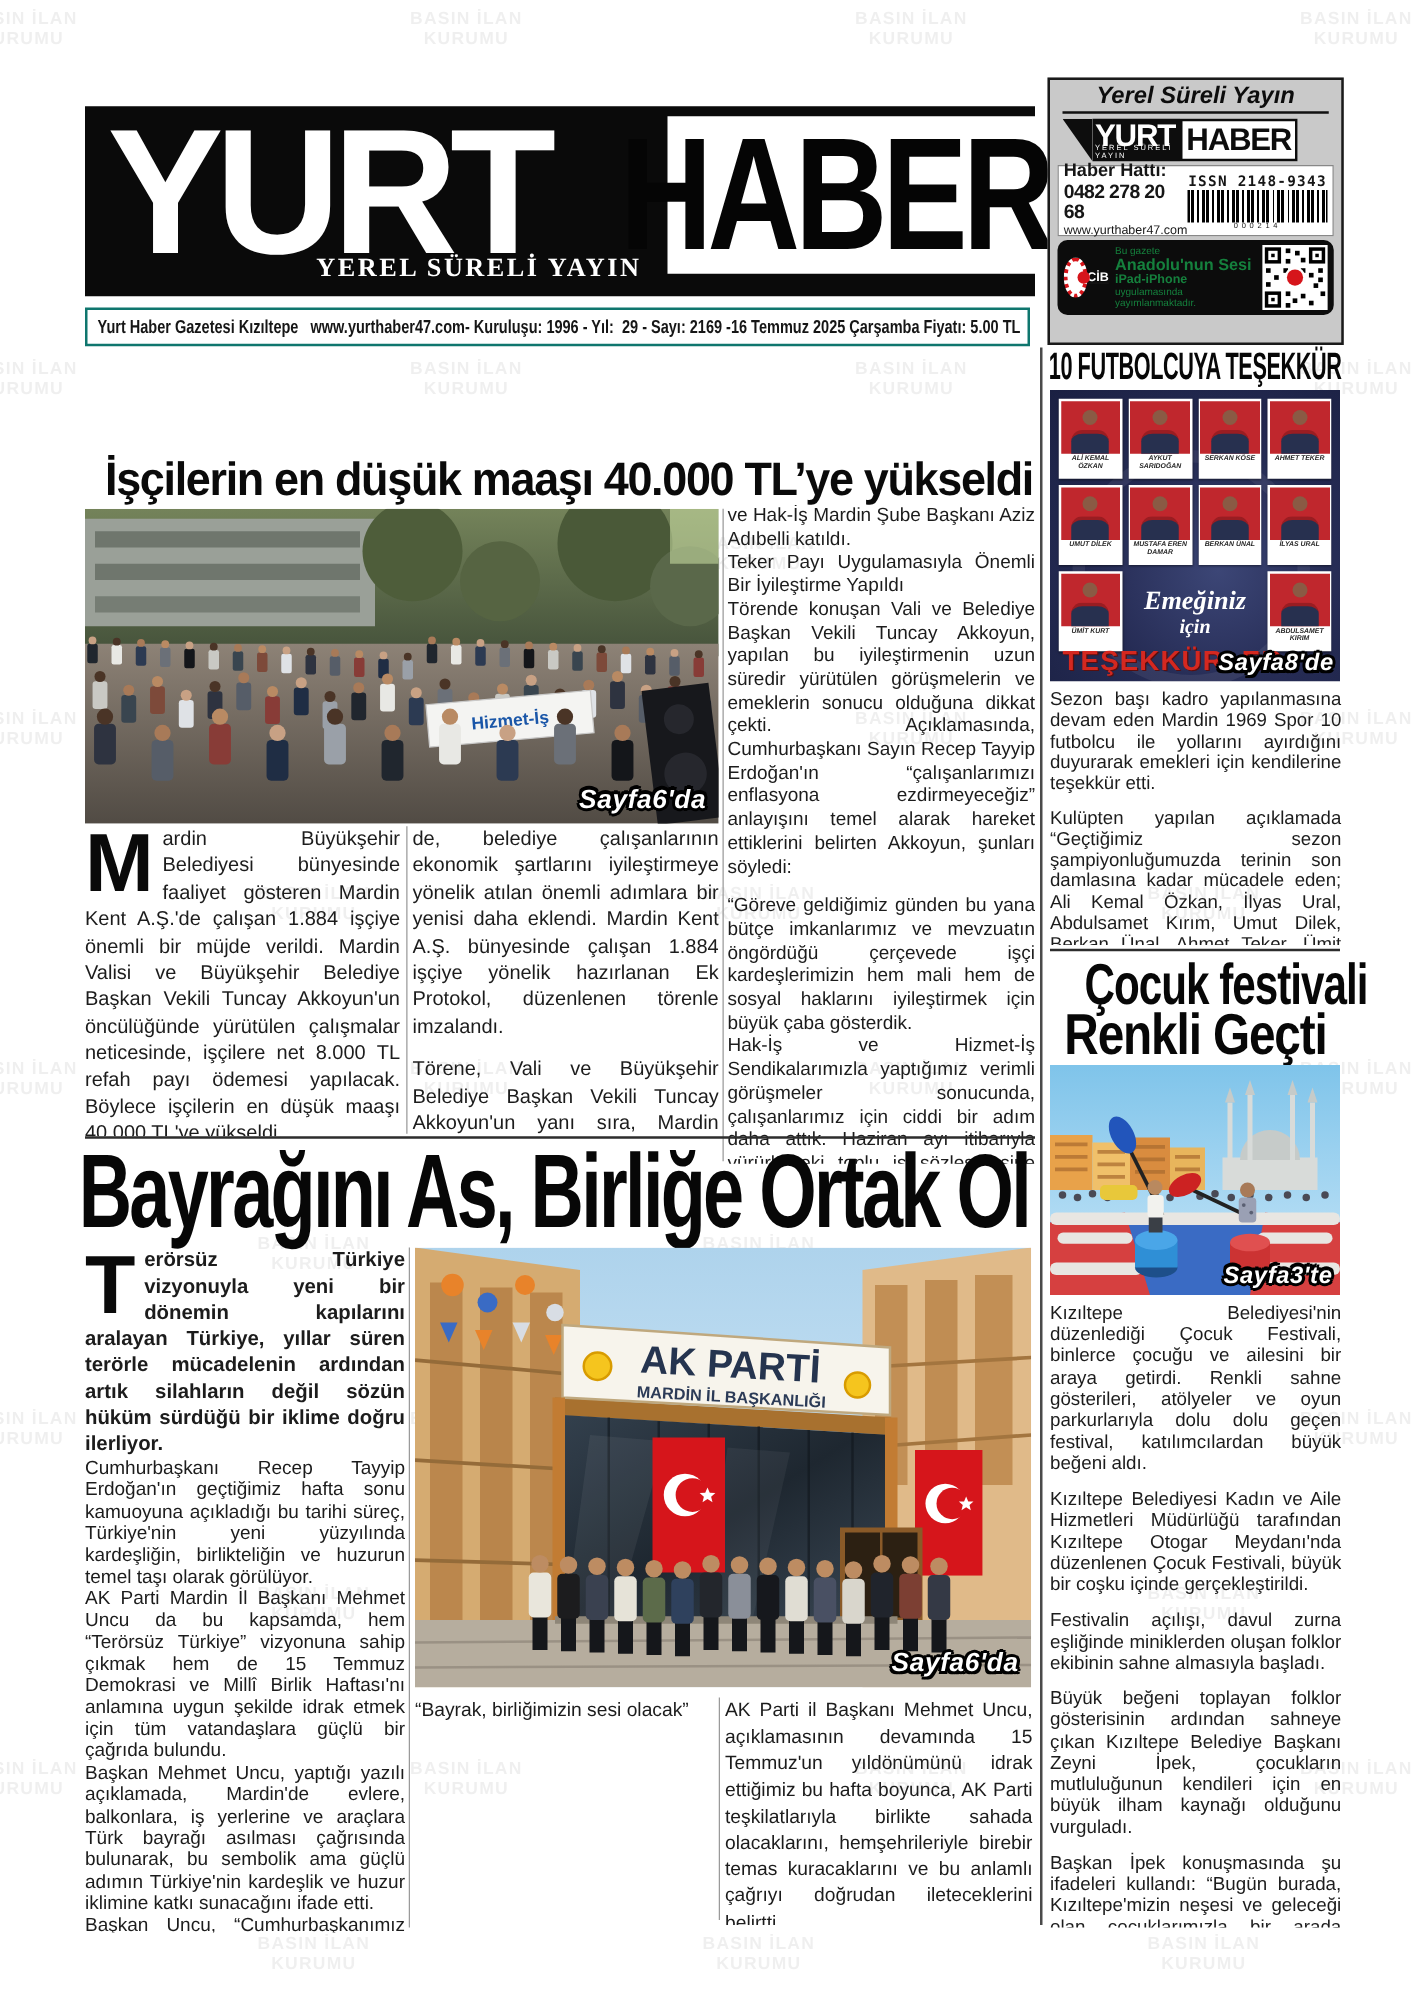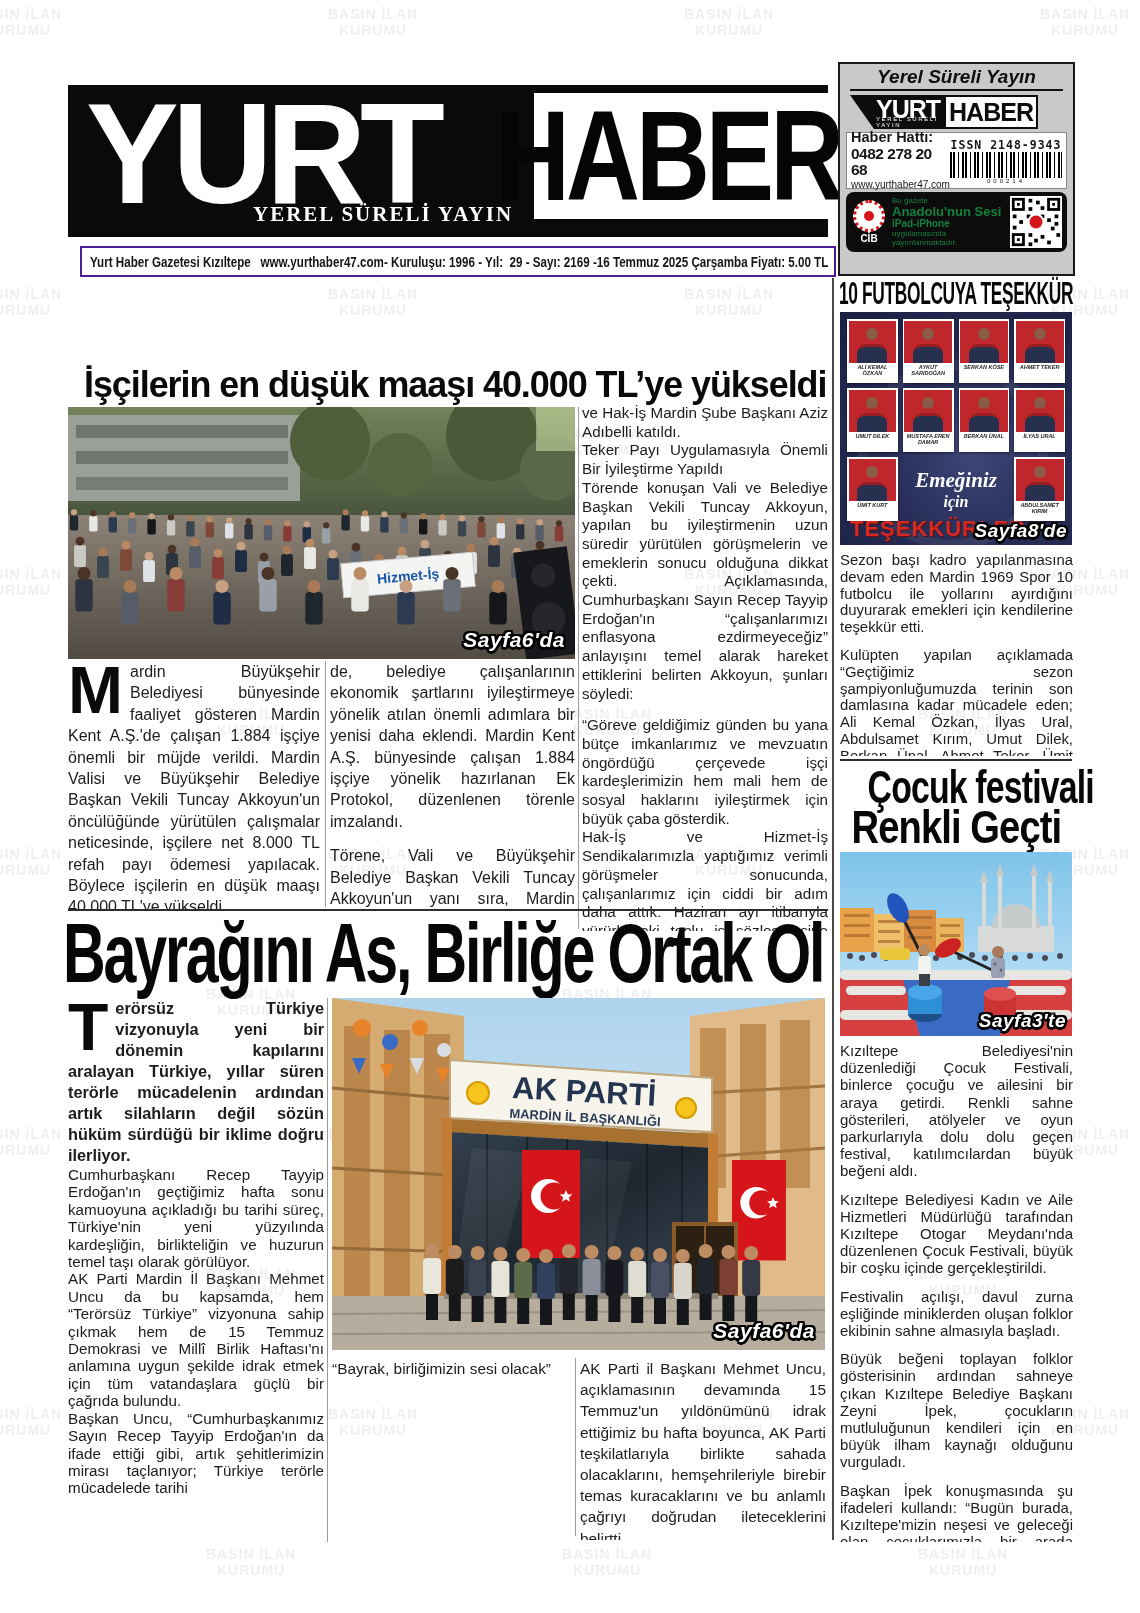--- a/index.html
+++ b/index.html
@@ -12,21 +12,21 @@
   .layer{position:absolute;z-index:1;}
   
   #masthead{left:68px;top:85px;width:760px;height:152px;background:#0a0a0a;}
   #yurt-wrap{position:absolute;left:18px;top:2px;width:390px;height:140px;display:flex;align-items:center;}
   #yurt{font-size:150px;font-weight:900;color:#fff;letter-spacing:-7px;line-height:1;}
   #haber-box{position:absolute;left:466px;top:8px;width:354px;height:126px;background:#fff;
              display:flex;align-items:center;justify-content:center;overflow:visible;}
   #haber{font-size:128px;font-weight:900;color:#050505;letter-spacing:-5px;line-height:1;}
   #masthead-sub{position:absolute;left:185px;top:117px;color:#fff;
                 font-family:"Liberation Serif",serif;font-size:21px;letter-spacing:2px;font-weight:600;}
-  #info-bar{left:80px;top:246px;width:756px;height:31px;border:2px solid #4c1d95;background:#fff;
+  #info-bar{left:68px;top:246px;width:756px;height:31px;border:2px solid #0f766e;background:#fff;
             display:flex;align-items:center;padding-left:8px;box-sizing:border-box;}
   #info-bar span{font-size:15px;font-weight:700;white-space:pre;}
   
   #corner-box{left:838px;top:62px;width:237px;height:214px;background:#c9c9c9;border:2px solid #1a1a1a;box-sizing:border-box;}
   #corner-tagline{margin:2px 10px 0;text-align:center;font-style:italic;font-weight:700;font-size:19px;
                   border-bottom:2px solid #111;padding-bottom:1px;color:#0d0d0d;}
   .corner-logo{display:flex;align-items:stretch;margin:4px 10px 2px;height:34px;}
   .cl-tri{width:24px;background:#0d0d0d;clip-path:polygon(0 0,100% 0,100% 100%);}
   .cl-yurt{position:relative;background:#0d0d0d;color:#fff;font-weight:900;font-size:25px;letter-spacing:-1px;
            display:flex;align-items:center;padding:0 4px 6px 2px;}
@@ -36,21 +36,21 @@
   #corner-mid{margin:3px 6px;background:#fff;border:1px solid #888;height:57px;display:flex;padding:2px 4px;box-sizing:border-box;}
   #hotline{width:106px;display:flex;flex-direction:column;justify-content:center;line-height:1.05;}
   #hotline .hl1{font-weight:800;font-size:14.5px;}
   #hotline .hl2{font-weight:800;font-size:15.5px;letter-spacing:-0.5px;}
   #hotline .hl3{font-size:10px;margin-top:2px;}
   #barcode-zone{flex:1;display:flex;flex-direction:column;align-items:center;justify-content:center;}
   #issn{font-family:"DejaVu Sans Mono",monospace;font-weight:700;font-size:11.5px;letter-spacing:1px;}
   #bars{width:112px;height:26px;background:repeating-linear-gradient(90deg,#000 0 2px,#fff 2px 3px,#000 3px 5px,#fff 5px 8px,#000 8px 9px,#fff 9px 12px);}
   #bar-digits{font-size:6px;letter-spacing:3px;}
   #corner-app{margin:0 6px;background:#0c0c0c;border-radius:8px;height:60px;display:flex;align-items:center;padding:3px 5px;box-sizing:border-box;gap:5px;}
-  #cib{display:flex;flex-direction:column;align-items:center;width:36px;text-decoration:underline;}
+  #cib{display:flex;align-items:center;width:36px;text-decoration:underline;}
   .cib-circle{width:26px;height:26px;border-radius:50%;background:#fff;border:3px dotted #d6151b;position:relative;}
   .cib-circle:after{content:"";position:absolute;left:8px;top:8px;width:10px;height:10px;border-radius:50%;background:#d6151b;}
   #cib .cib-label{color:#fff;font-weight:700;font-size:10px;margin-top:1px;}
   #app-text{flex:1;color:#15803d;line-height:1.08;}
   #app-text .a1{font-size:8px;}
   #app-text .a2{font-size:13px;font-weight:600;}
   #app-text .a3{font-size:10px;font-weight:600;}
   #app-text .a4,#app-text .a5{font-size:8px;}
   #qr{width:52px;height:52px;background:#fff;}
   
@@ -468,20 +468,21 @@
 
   <div class="layer" id="flag-rule"></div>
   <div class="layer" id="flag-headline">
     <span class="fitw" style="transform: scale(0.720379, 1.02);">Bayrağını As, Birliğe Ortak Ol</span>
   </div>
 
   <div class="layer body" id="a2-col1">
     <p class="intro"><span class="dropcap">T</span><span>erörsüz Türkiye vizyonuyla yeni bir dönemin kapılarını aralayan Türkiye, yıllar süren terörle mücadelenin ardından artık silahların değil sözün hüküm sürdüğü bir iklime doğru ilerliyor.</span></p>
     <p>Cumhurbaşkanı Recep Tayyip Erdoğan'ın geçtiğimiz hafta sonu kamuoyuna açıkladığı bu tarihi süreç, Türkiye'nin yeni yüzyılında kardeşliğin, birlikteliğin ve huzurun temel taşı olarak görülüyor.</p>
     <p>AK Parti Mardin İl Başkanı Mehmet Uncu da bu kapsamda, hem “Terörsüz Türkiye” vizyonuna sahip çıkmak hem de 15 Temmuz Demokrasi ve Millî Birlik Haftası'nı anlamına uygun şekilde idrak etmek için tüm vatandaşlara güçlü bir çağrıda bulundu.</p>
+    <p>Başkan Mehmet Uncu, yaptığı yazılı açıklamada, Mardin'de evlere, balkonlara, iş yerlerine ve araçlara Türk bayrağı asılması çağrısında bulunarak, bu sembolik ama güçlü adımın Türkiye'nin kardeşlik ve huzur iklimine katkı sunacağını ifade etti.</p>
     <p>Başkan Uncu, “Cumhurbaşkanımız Sayın Recep Tayyip Erdoğan'ın da ifade ettiği gibi, artık şehitlerimizin mirası taçlanıyor; Türkiye terörle mücadelede tarihi</p>
   </div>
 
   <div class="layer photo" id="photo2">
     <svg viewBox="0 0 493 352" width="493" height="352">
       <defs>
         <linearGradient id="sky2" x1="0" y1="0" x2="0" y2="1">
             <stop offset="0" stop-color="#aed3ec"></stop>
             <stop offset="1" stop-color="#ddeefb"></stop>
           </linearGradient>

